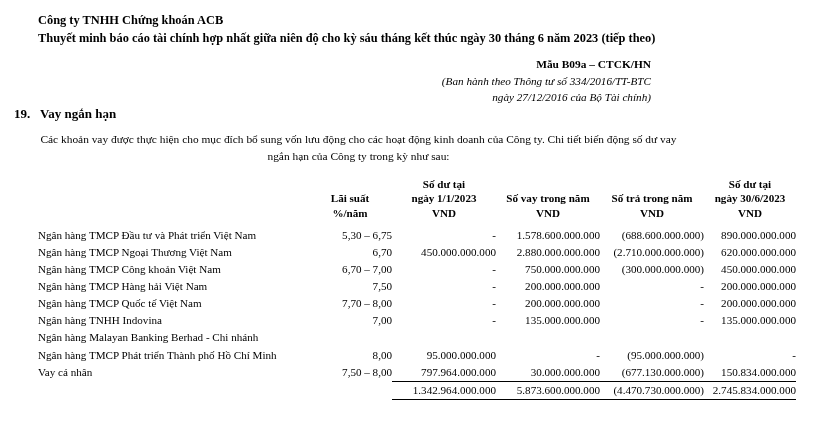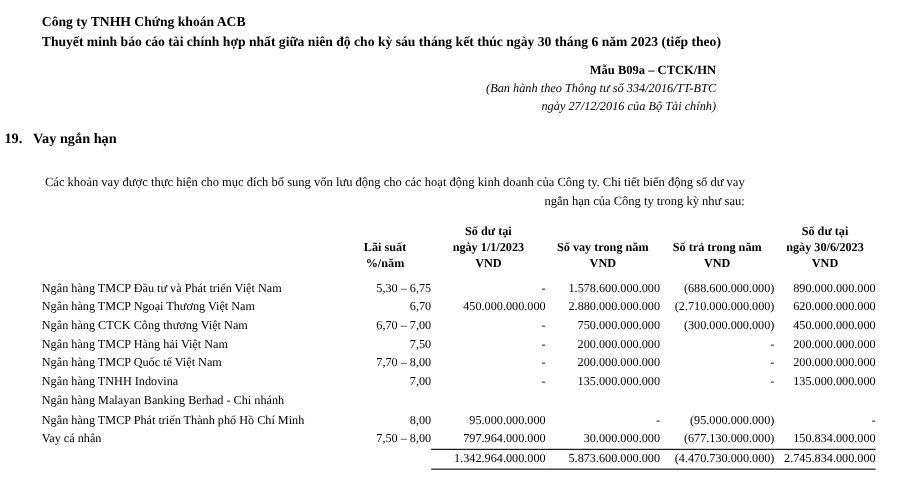--- a/index.html
+++ b/index.html
@@ -50,43 +50,43 @@
     font-size: 11.4px;
   }
   .form-block .form-issue,
   .form-block .form-date {
     font-style: italic;
     font-size: 11.2px;
   }
 
   
   .section {
-    margin-top: 12px;
-    padding-left: 4px;
+    margin-top: 0;
+    padding-left: 14px;
     display: flex;
     align-items: flex-start;
   }
   .section-num {
     font-weight: bold;
     font-size: 13px;
     width: 26px;
     flex: 0 0 26px;
   }
   .section-title {
     font-weight: bold;
     font-size: 13px;
   }
 
   .intro {
-    margin-top: 24px;
+    margin-top: 9px;
     padding-left: 40px;
     padding-right: 22px;
     font-size: 11.4px;
     line-height: 1.42;
-    text-align: right;
+    text-align: center;
   }
 
   
   table.loans {
     margin-top: 13px;
     margin-left: 38px;
     border-collapse: collapse;
     table-layout: fixed;
     width: 758px;
     font-size: 11.1px;
@@ -202,21 +202,21 @@
         </tr>
         <tr>
           <td class="label">Ngân hàng TMCP Ngoại Thương Việt Nam</td>
           <td class="rate">6,70</td>
           <td class="num">450.000.000.000</td>
           <td class="num">2.880.000.000.000</td>
           <td class="num">(2.710.000.000.000)</td>
           <td class="num">620.000.000.000</td>
         </tr>
         <tr>
-          <td class="label">Ngân hàng CTCK Công thương Việt Nam</td>
+          <td class="label">Ngân hàng TMCP Công khoản Việt Nam</td>
           <td class="rate">6,70 – 7,00</td>
           <td class="num">-</td>
           <td class="num">750.000.000.000</td>
           <td class="num">(300.000.000.000)</td>
           <td class="num">450.000.000.000</td>
         </tr>
         <tr>
           <td class="label">Ngân hàng TMCP Hàng hải Việt Nam</td>
           <td class="rate">7,50</td>
           <td class="num">-</td>

